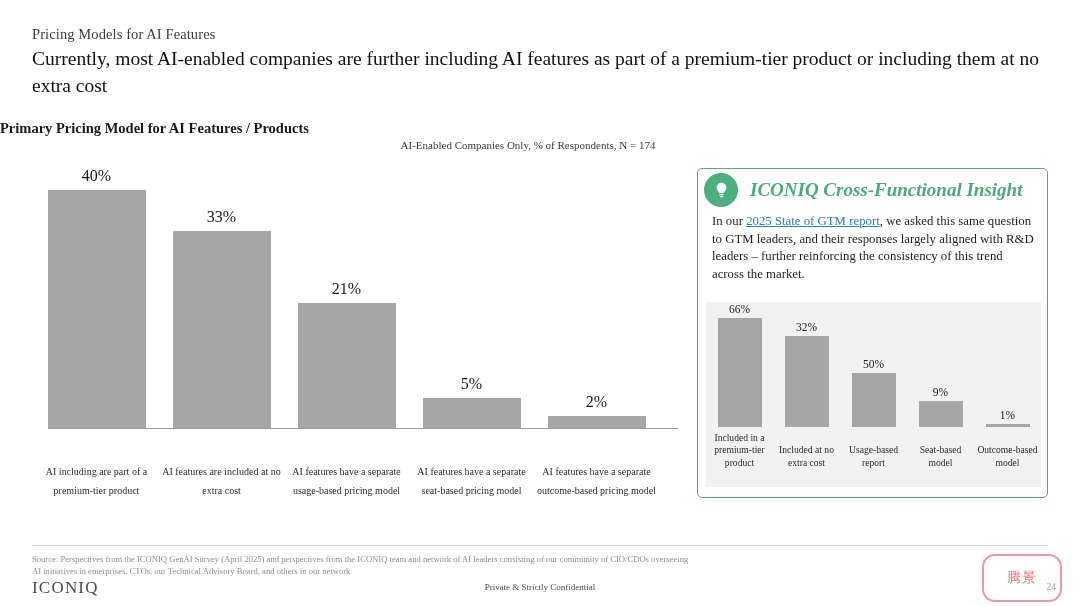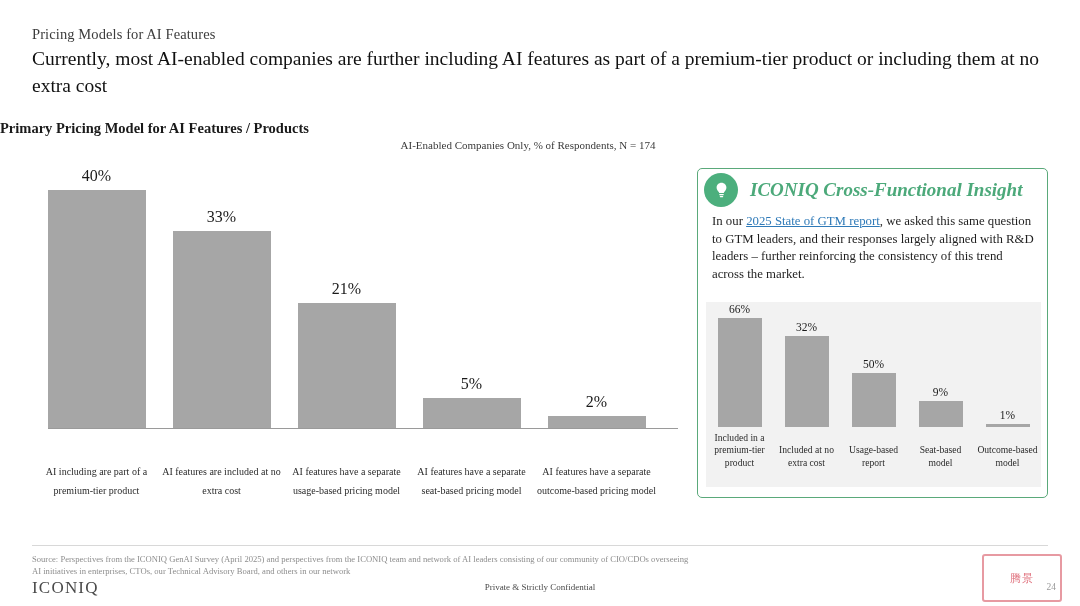--- a/index.html
+++ b/index.html
@@ -245,26 +245,26 @@
     font-size: 9px;
     color: #4a4a4a;
   }
   .stamp {
     position: absolute;
     right: 18px;
     top: 554px;
     width: 76px;
     height: 44px;
     border: 2px solid #e79aa2;
-    border-radius: 3px;
+    border-radius: 13px;
     display: flex;
     align-items: center;
     justify-content: center;
     color: #e0737f;
-    font-size: 11px;
+    font-size: 14px;
     letter-spacing: 1px;
     overflow: hidden;
   }
   .page-num {
     position: absolute;
     right: 24px;
     top: 582px;
     font-size: 9.5px;
     color: #9a9a9a;
   }

